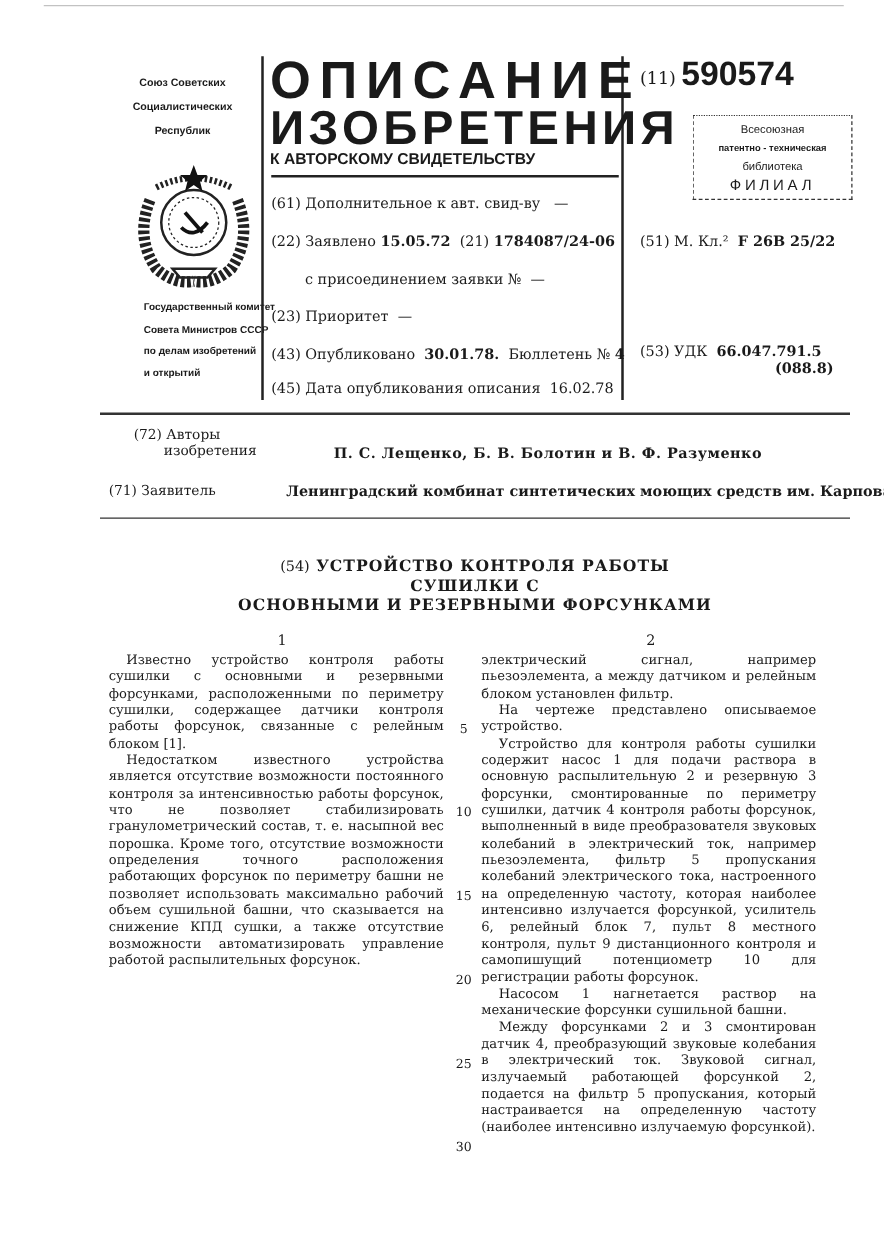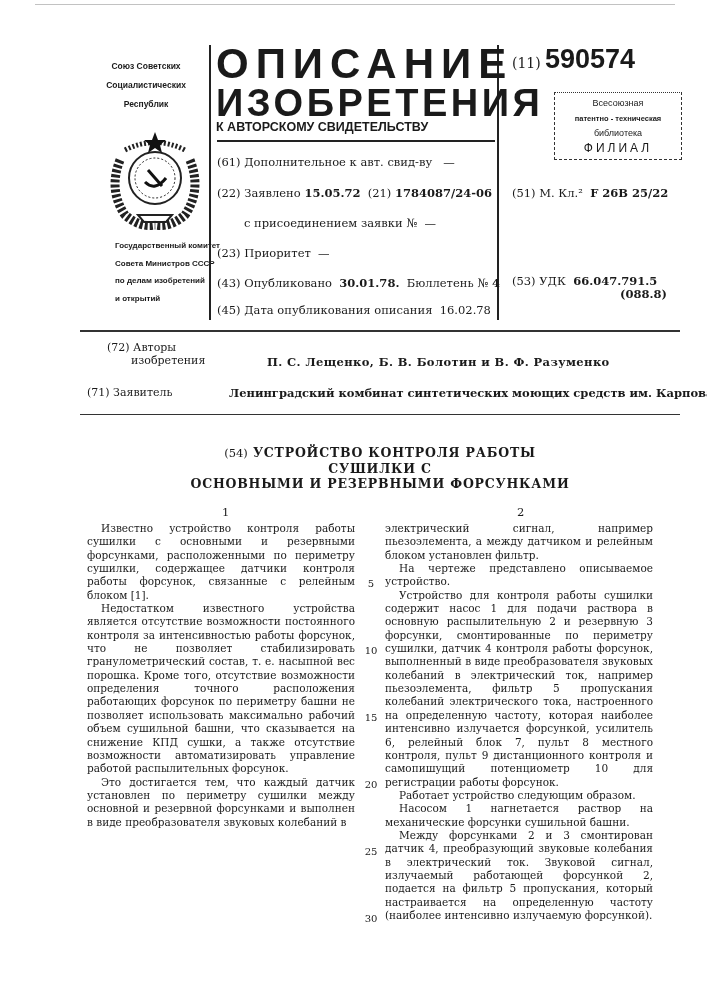--- a/index.html
+++ b/index.html
@@ -137,30 +137,28 @@
   <div><span class="num">(54)</span> <span>УСТРОЙСТВО КОНТРОЛЯ РАБОТЫ СУШИЛКИ С</span></div>
   <div>ОСНОВНЫМИ И РЕЗЕРВНЫМИ ФОРСУНКАМИ</div>
 </div>
 
 <div class="abs colno1">1</div>
 <div class="abs colno2">2</div>
 
 <div class="abs col col1">
   <p>Известно устройство контроля работы сушилки с основными и резервными форсунками, расположенными по периметру сушилки, содержащее датчики контроля работы форсунок, связанные с релейным блоком [1].</p>
   <p>Недостатком известного устройства является отсутствие возможности постоянного контроля за интенсивностью работы форсунок, что не позволяет стабилизировать гранулометрический состав, т. е. насыпной вес порошка. Кроме того, отсутствие возможности определения точного расположения работающих форсунок по периметру башни не позволяет использовать максимально рабочий объем сушильной башни, что сказывается на снижение КПД сушки, а также отсутствие возможности автоматизировать управление работой распылительных форсунок.</p>
-  <p>Это достигается тем, что каждый датчик установлен по периметру сушилки между основной и резервной форсунками и выполнен в виде преобразователя звуковых колебаний в</p>
 </div>
 
 <div class="abs lineno" style="left:361px; top:578px">5</div>
 <div class="abs lineno" style="left:361px; top:645px">10</div>
 <div class="abs lineno" style="left:361px; top:712px">15</div>
 <div class="abs lineno" style="left:361px; top:779px">20</div>
 <div class="abs lineno" style="left:361px; top:846px">25</div>
 <div class="abs lineno" style="left:361px; top:913px">30</div>
 
 <div class="abs col col2">
   <p class="cont">электрический сигнал, например пьезоэлемента, а между датчиком и релейным блоком установлен фильтр.</p>
   <p>На чертеже представлено описываемое устройство.</p>
   <p>Устройство для контроля работы сушилки содержит насос 1 для подачи раствора в основную распылительную 2 и резервную 3 форсунки, смонтированные по периметру сушилки, датчик 4 контроля работы форсунок, выполненный в виде преобразователя звуковых колебаний в электрический ток, например пьезоэлемента, фильтр 5 пропускания колебаний электрического тока, настроенного на определенную частоту, которая наиболее интенсивно излучается форсункой, усилитель 6, релейный блок 7, пульт 8 местного контроля, пульт 9 дистанционного контроля и самопишущий потенциометр 10 для регистрации работы форсунок.</p>
-  <p>Работает устройство следующим образом.</p>
   <p>Насосом 1 нагнетается раствор на механические форсунки сушильной башни.</p>
   <p>Между форсунками 2 и 3 смонтирован датчик 4, преобразующий звуковые колебания в электрический ток. Звуковой сигнал, излучаемый работающей форсункой 2, подается на фильтр 5 пропускания, который настраивается на определенную частоту (наиболее интенсивно излучаемую форсункой).</p>
 </div>
 
 </body></html>

